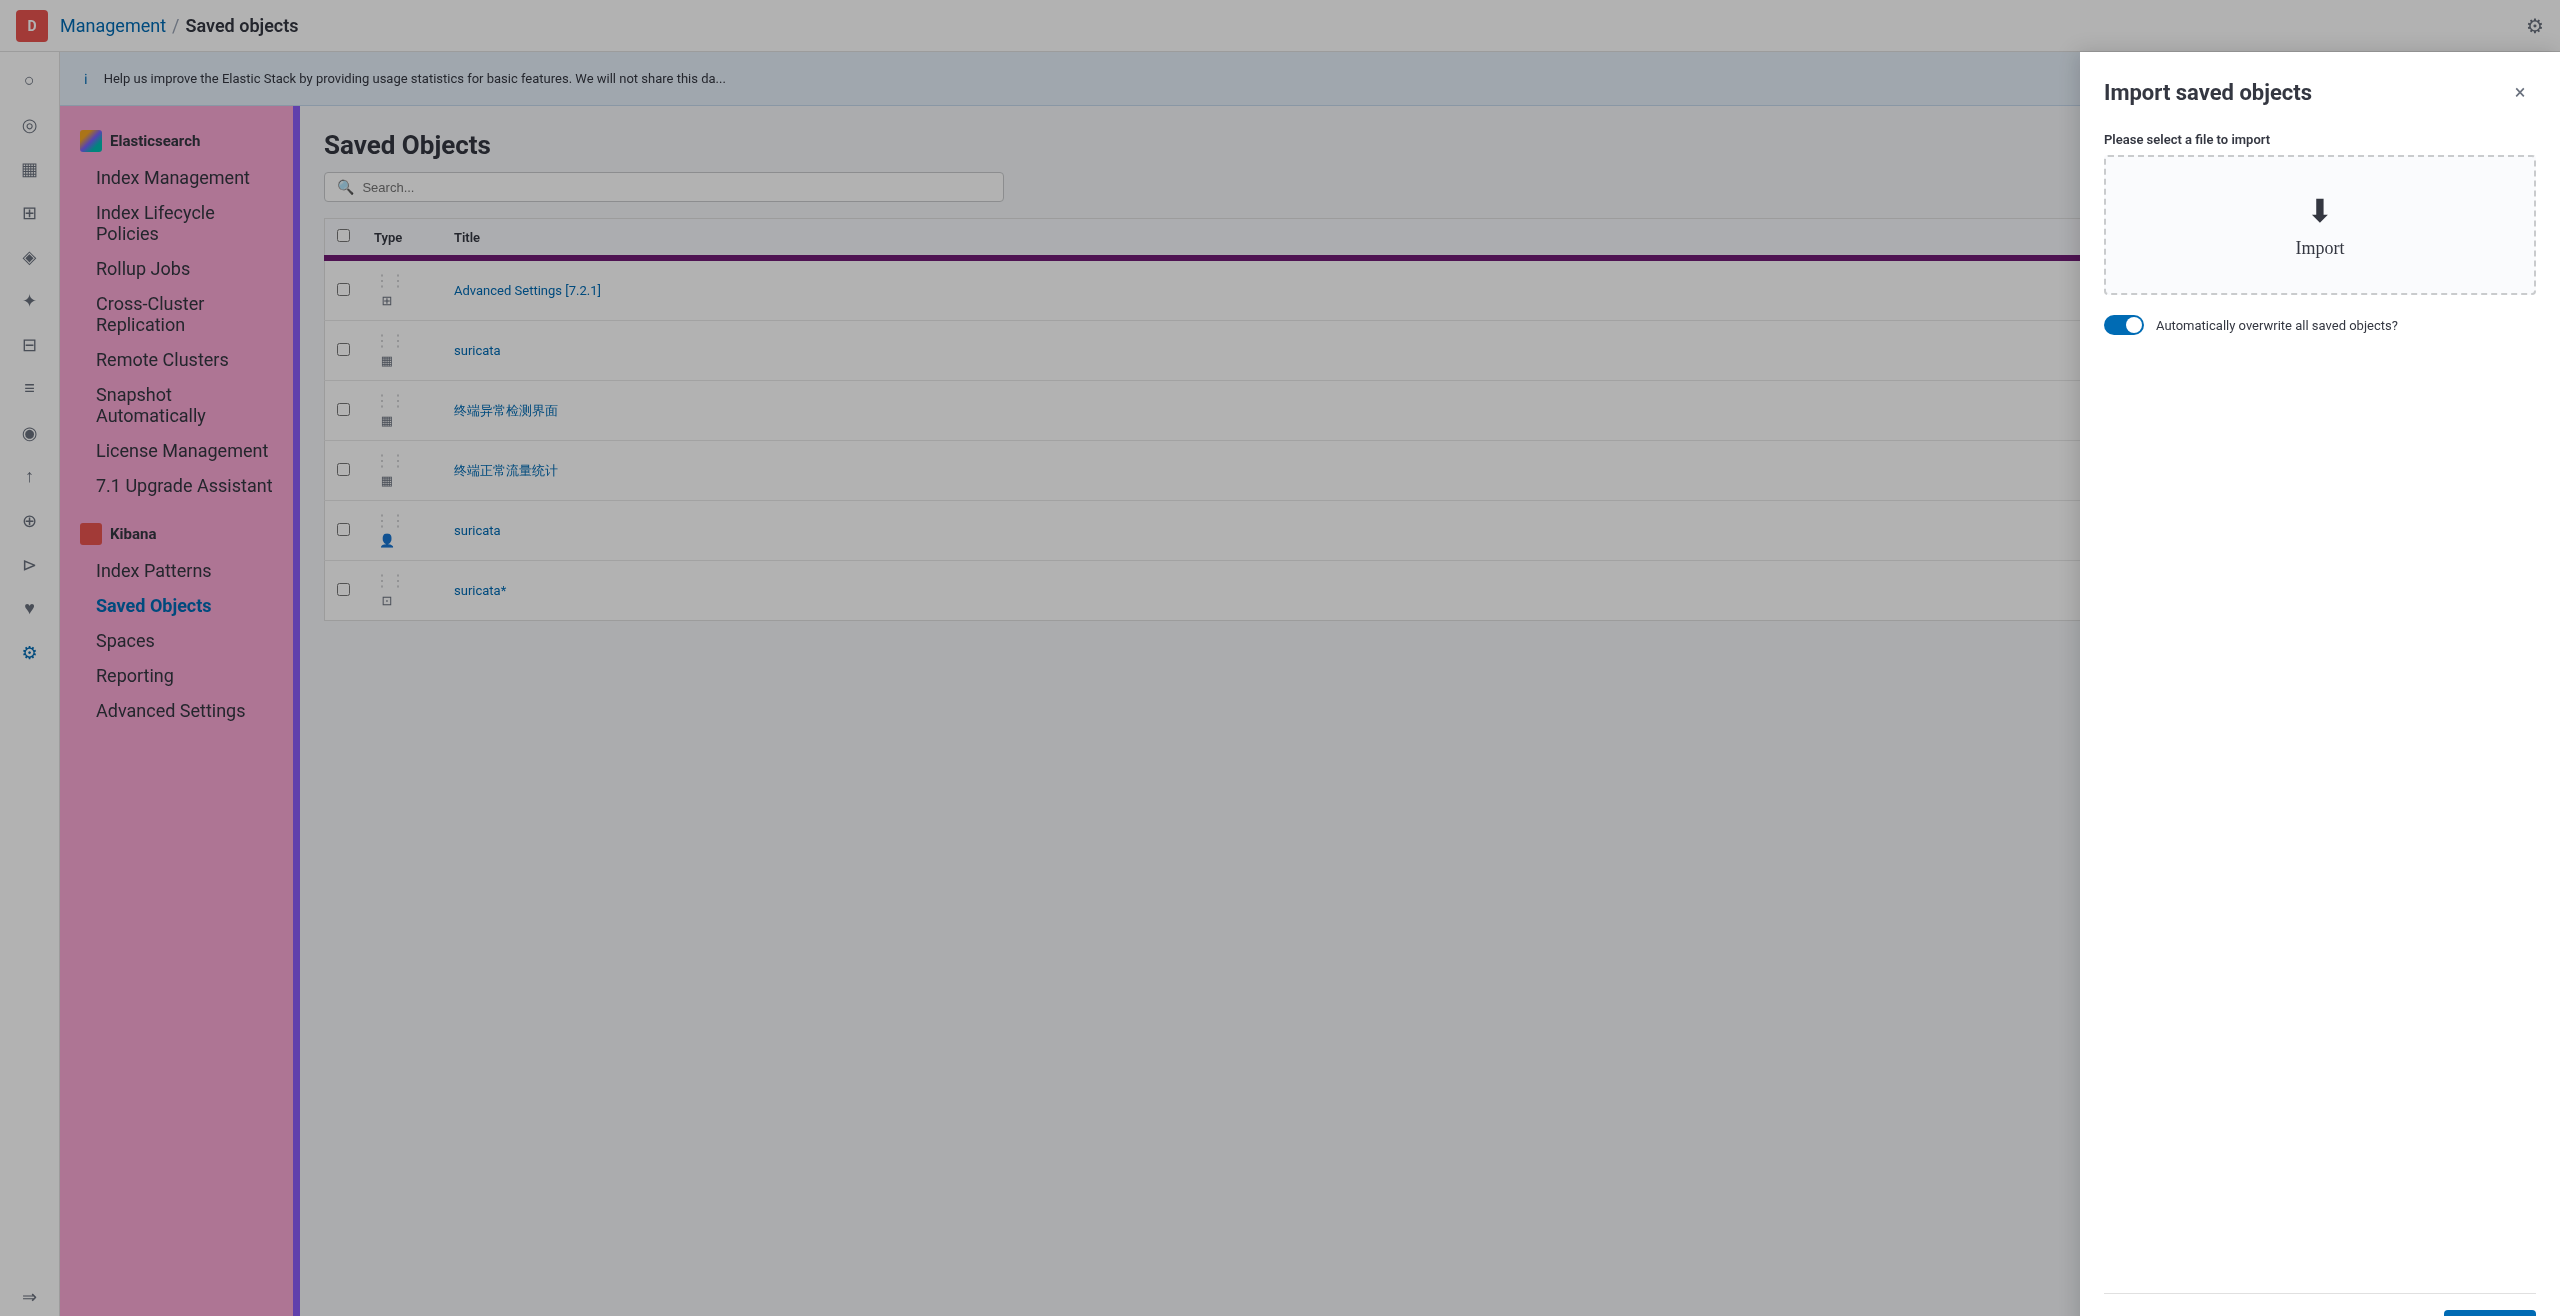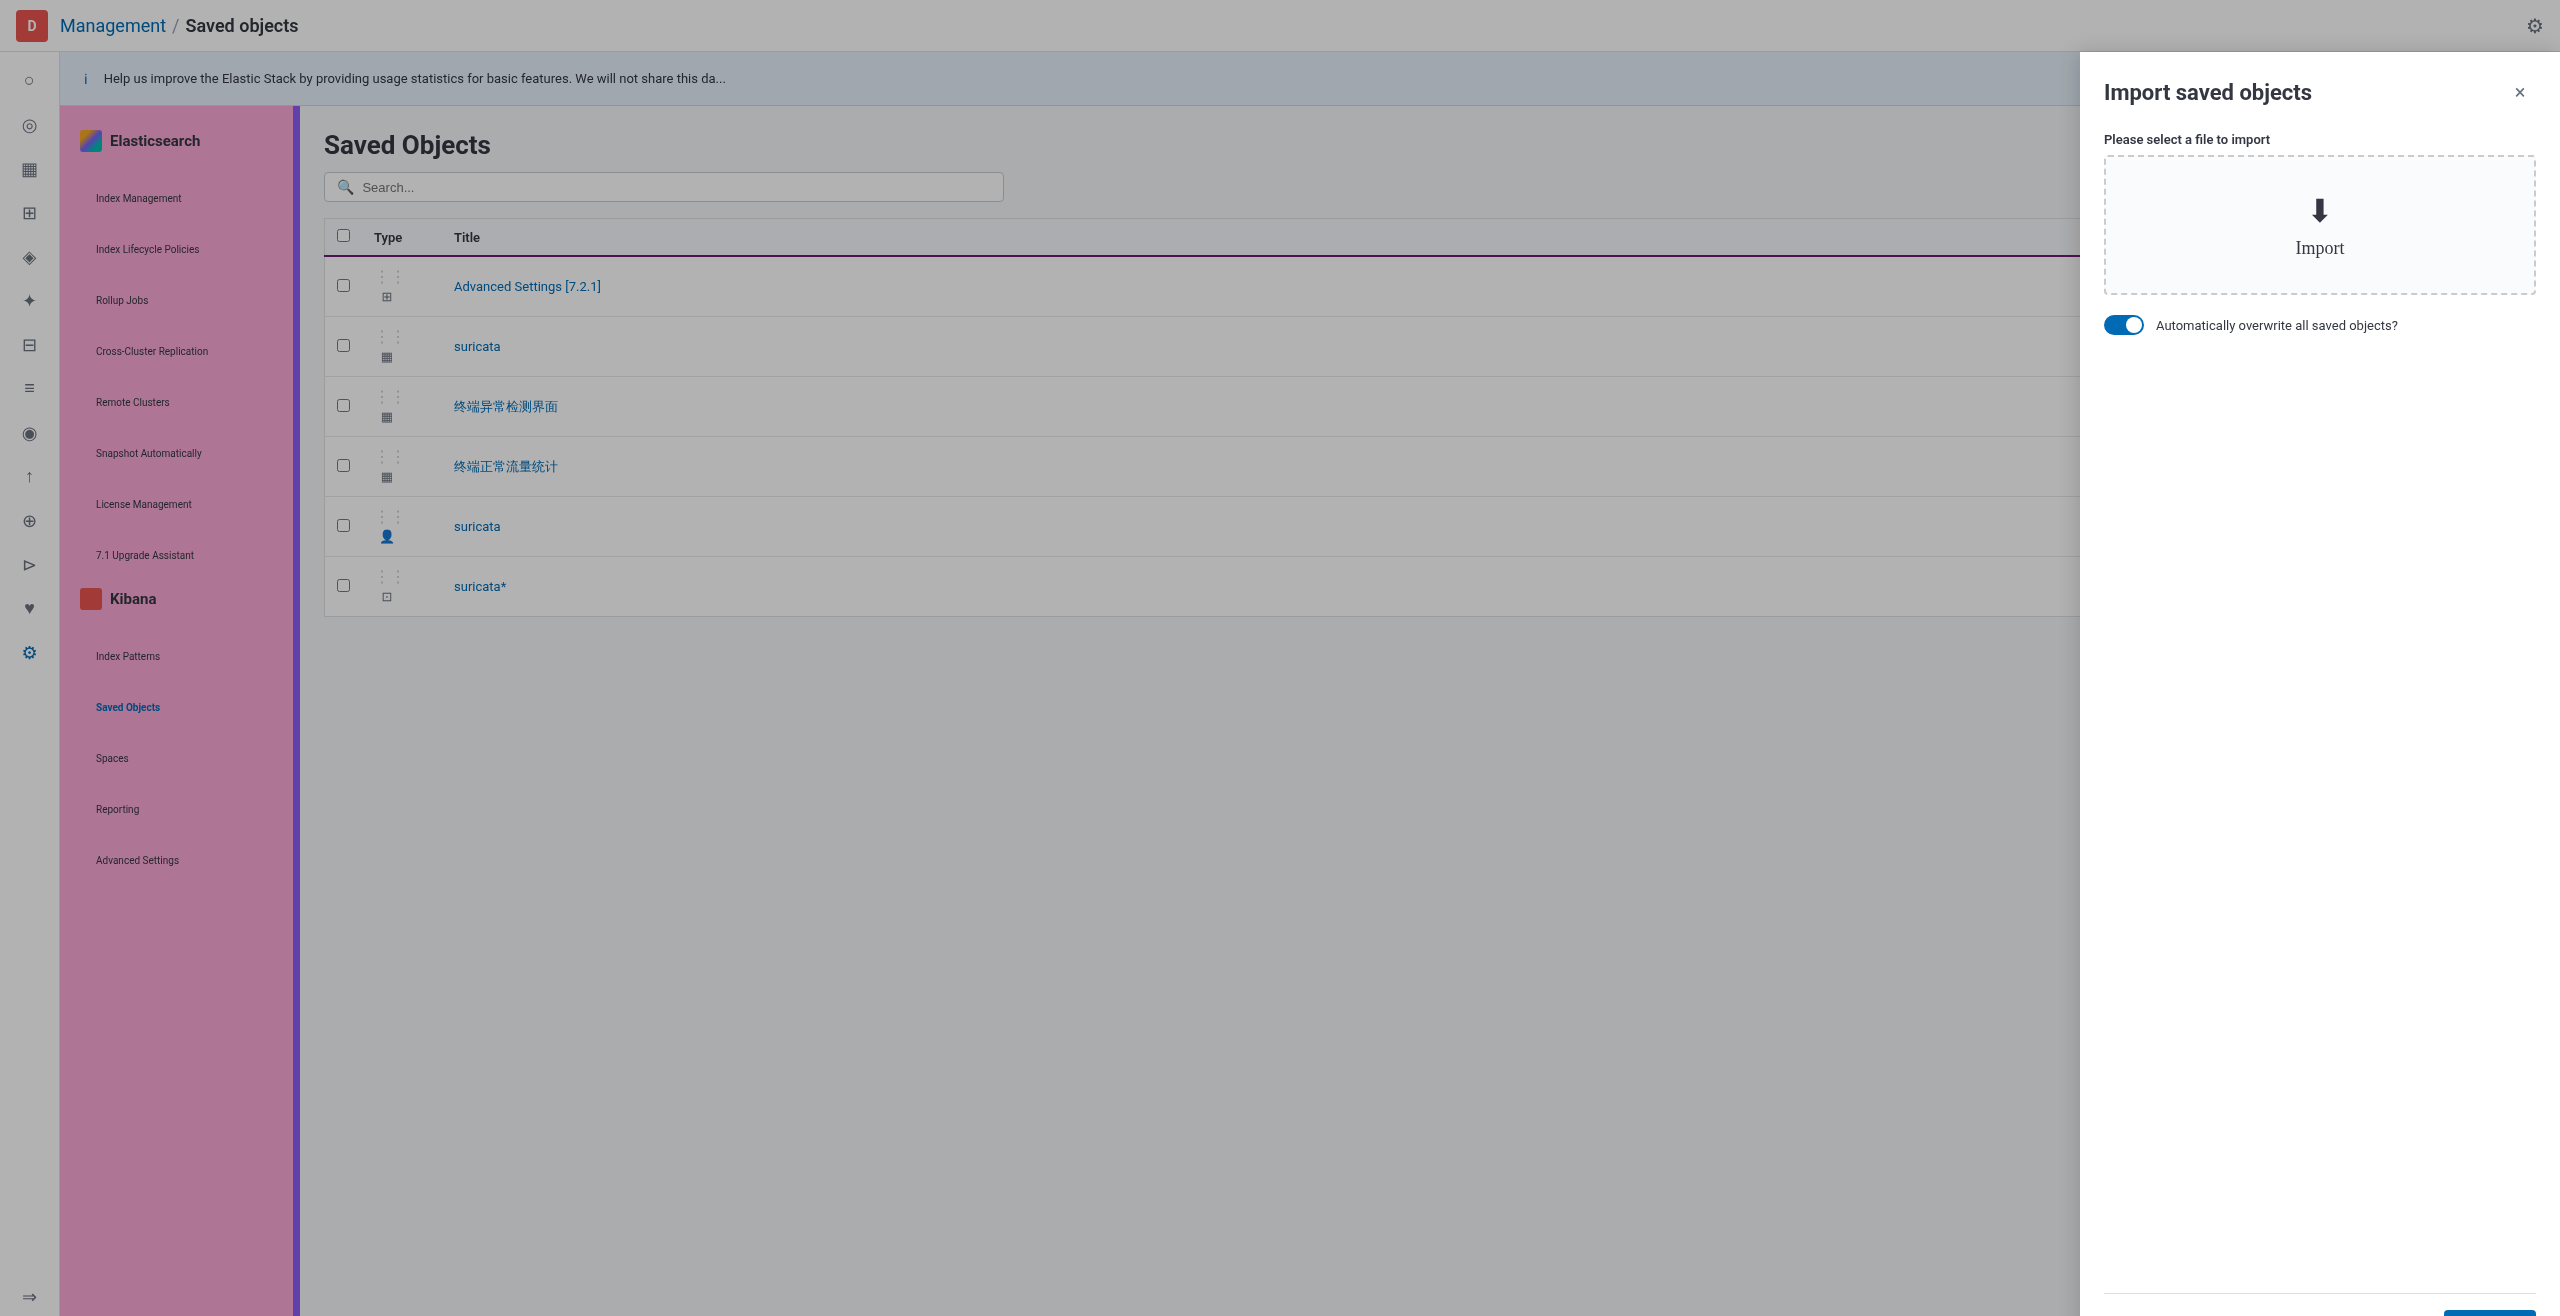--- a/index.html
+++ b/index.html
@@ -109,22 +109,21 @@
     .sidebar-section-icon {
       width: 20px; height: 20px;
       border-radius: 50%;
       display: flex; align-items: center; justify-content: center;
       font-size: 11px; font-weight: bold;
     }
     .sidebar-item {
       padding: 7px 20px 7px 36px;
       cursor: pointer;
       color: #343741;
-      font-size: 10px;
-      margin-top: 26px;
+      font-size: 18px;
     }
     .sidebar-item.active { color: #006bb4; font-weight: 700; }
 
     
     .page-content {
       flex: 1;
       overflow-y: auto;
       padding: 24px;
       position: relative;
     }
@@ -159,21 +158,21 @@
       border: none; outline: none; width: 100%;
       font-size: 13px; color: #343741;
       background: transparent;
     }
 
     
     .objects-table { width: 100%; border-collapse: collapse; background: #fff; border: 1px solid #e0e0e0; border-radius: 4px; }
     .objects-table th {
       padding: 10px 12px;
       text-align: left;
-      border-bottom: 2px solid #701a75;
+      border-bottom: 6px solid #701a75;
       font-size: 13px; font-weight: 600; color: #343741;
       background: #f7f8fc;
     }
     .objects-table td {
       padding: 10px 12px;
       border-bottom: 1px solid #e8e8e8;
       font-size: 13px;
       color: #343741;
       vertical-align: middle;
     }

